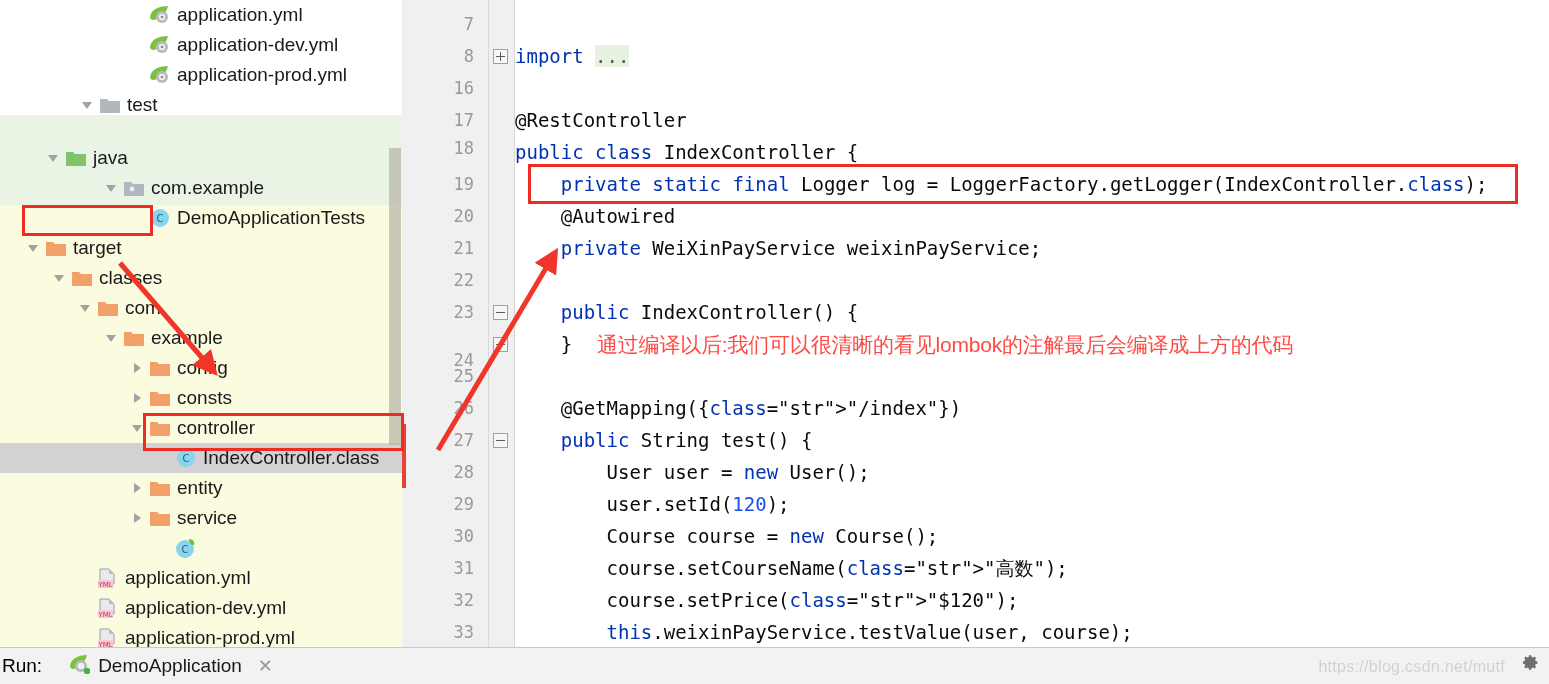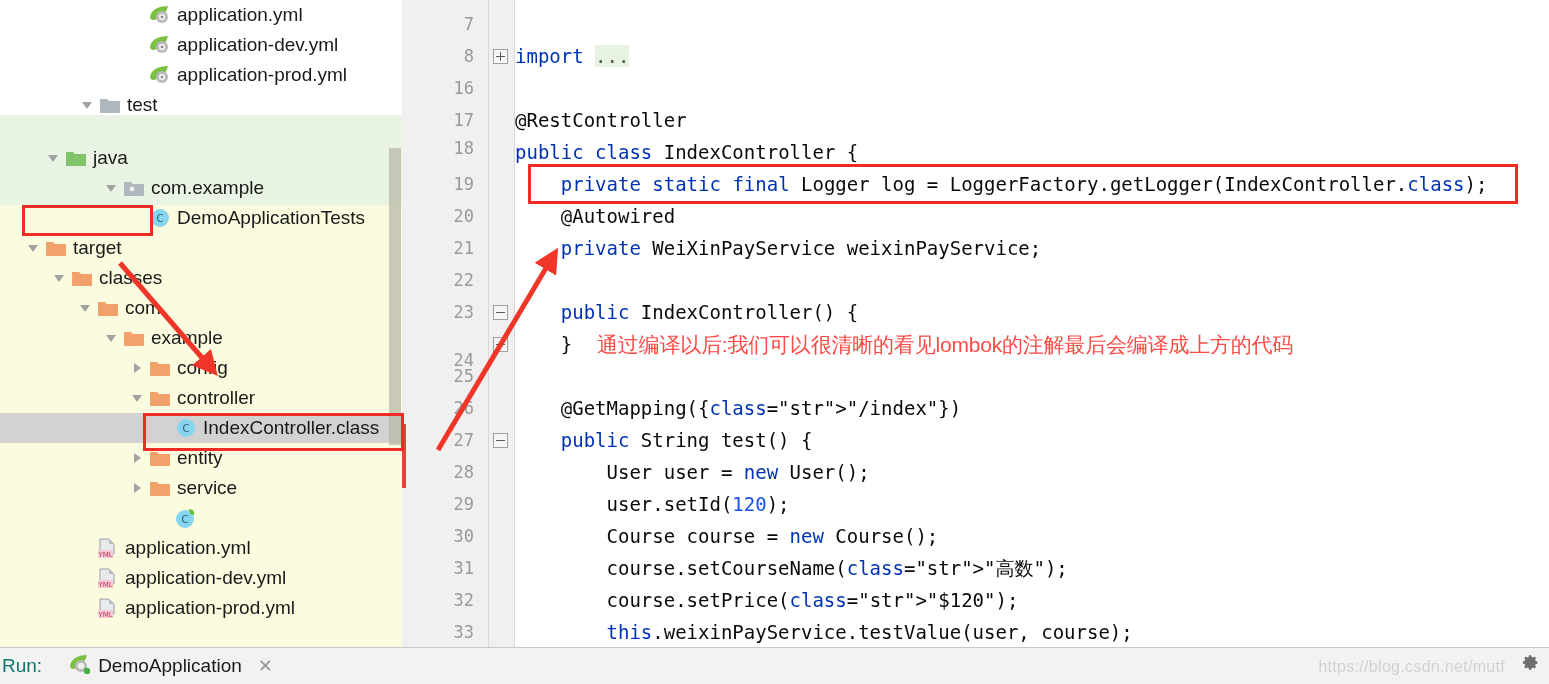--- a/index.html
+++ b/index.html
@@ -211,21 +211,21 @@
     left: 0; bottom: 0;
     width: 1549px;
     height: 36px;
     background: #f2f2f2;
     border-top: 1px solid #c8c8c8;
     display: flex;
     align-items: center;
   }
   #run-label {
     font-size: 19px;
-    color: #0f766e;
+    color: #000000;
     margin-left: 2px;
     margin-right: 26px;
   }
   #run-tab {
     display: flex;
     align-items: center;
     gap: 8px;
   }
   #run-tab-name {
     font-size: 19px;
@@ -411,20 +411,33 @@
           <svg width="12" height="12" viewBox="0 0 12 12">
             <polygon points="3,1 3,11 10,6" fill="#a2a2a2"></polygon>
           </svg>
         </span>
         <span class="ticon">
           <svg width="22" height="20" viewBox="0 0 22 20">
             <path d="M1 4 h7 l2 2 h11 v11 a1 1 0 0 1 -1 1 h-18 a1 1 0 0 1 -1 -1 z" fill="#f2a16a"></path>
           </svg>
         </span>
         <span class="tlabel">config</span>
+      </div>
+      <div class="tree-row" style="padding-left: 126px;">
+        <span class="tw">
+          <svg width="12" height="12" viewBox="0 0 12 12">
+            <polygon points="3,1 3,11 10,6" fill="#a2a2a2"></polygon>
+          </svg>
+        </span>
+        <span class="ticon">
+          <svg width="22" height="20" viewBox="0 0 22 20">
+            <path d="M1 4 h7 l2 2 h11 v11 a1 1 0 0 1 -1 1 h-18 a1 1 0 0 1 -1 -1 z" fill="#f2a16a"></path>
+          </svg>
+        </span>
+        <span class="tlabel">consts</span>
       </div>
       <div class="tree-row" style="padding-left: 126px;">
         <span class="tw">
           <svg width="12" height="12" viewBox="0 0 12 12">
             <polygon points="1,3 11,3 6,10" fill="#a2a2a2"></polygon>
           </svg>
         </span>
         <span class="ticon">
           <svg width="22" height="20" viewBox="0 0 22 20">
             <path d="M1 4 h7 l2 2 h11 v11 a1 1 0 0 1 -1 1 h-18 a1 1 0 0 1 -1 -1 z" fill="#f2a16a"></path>

